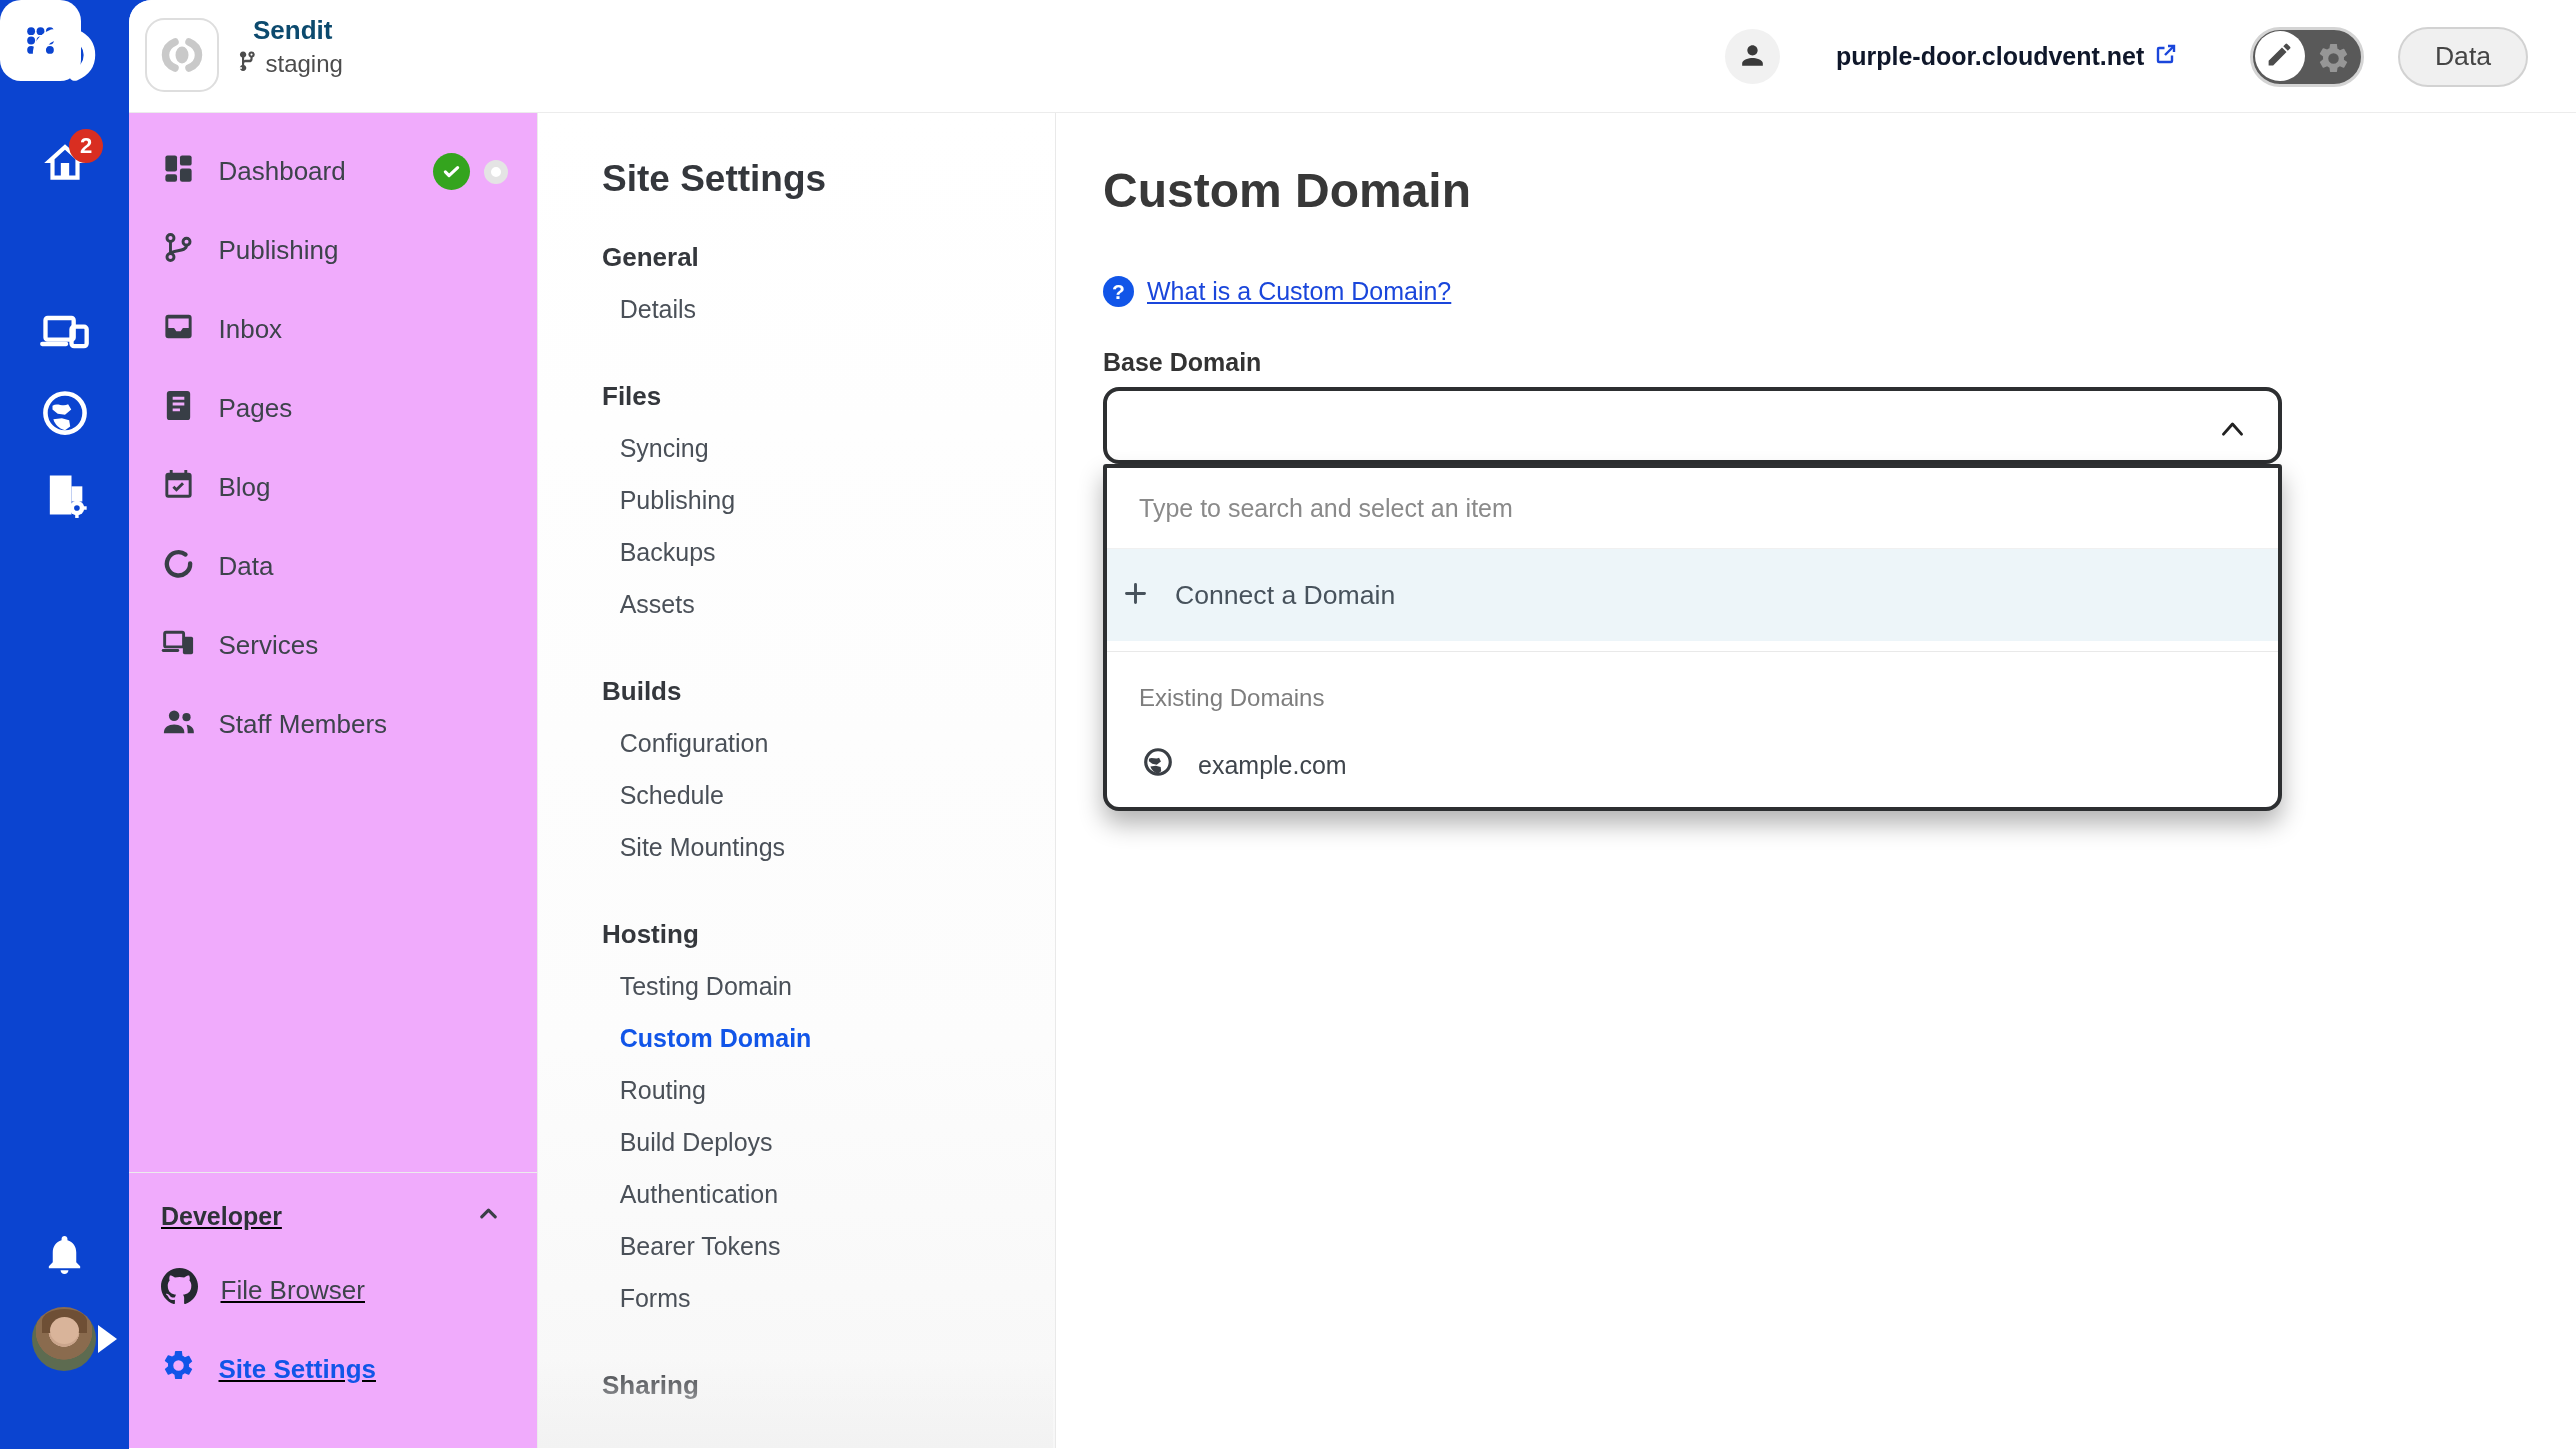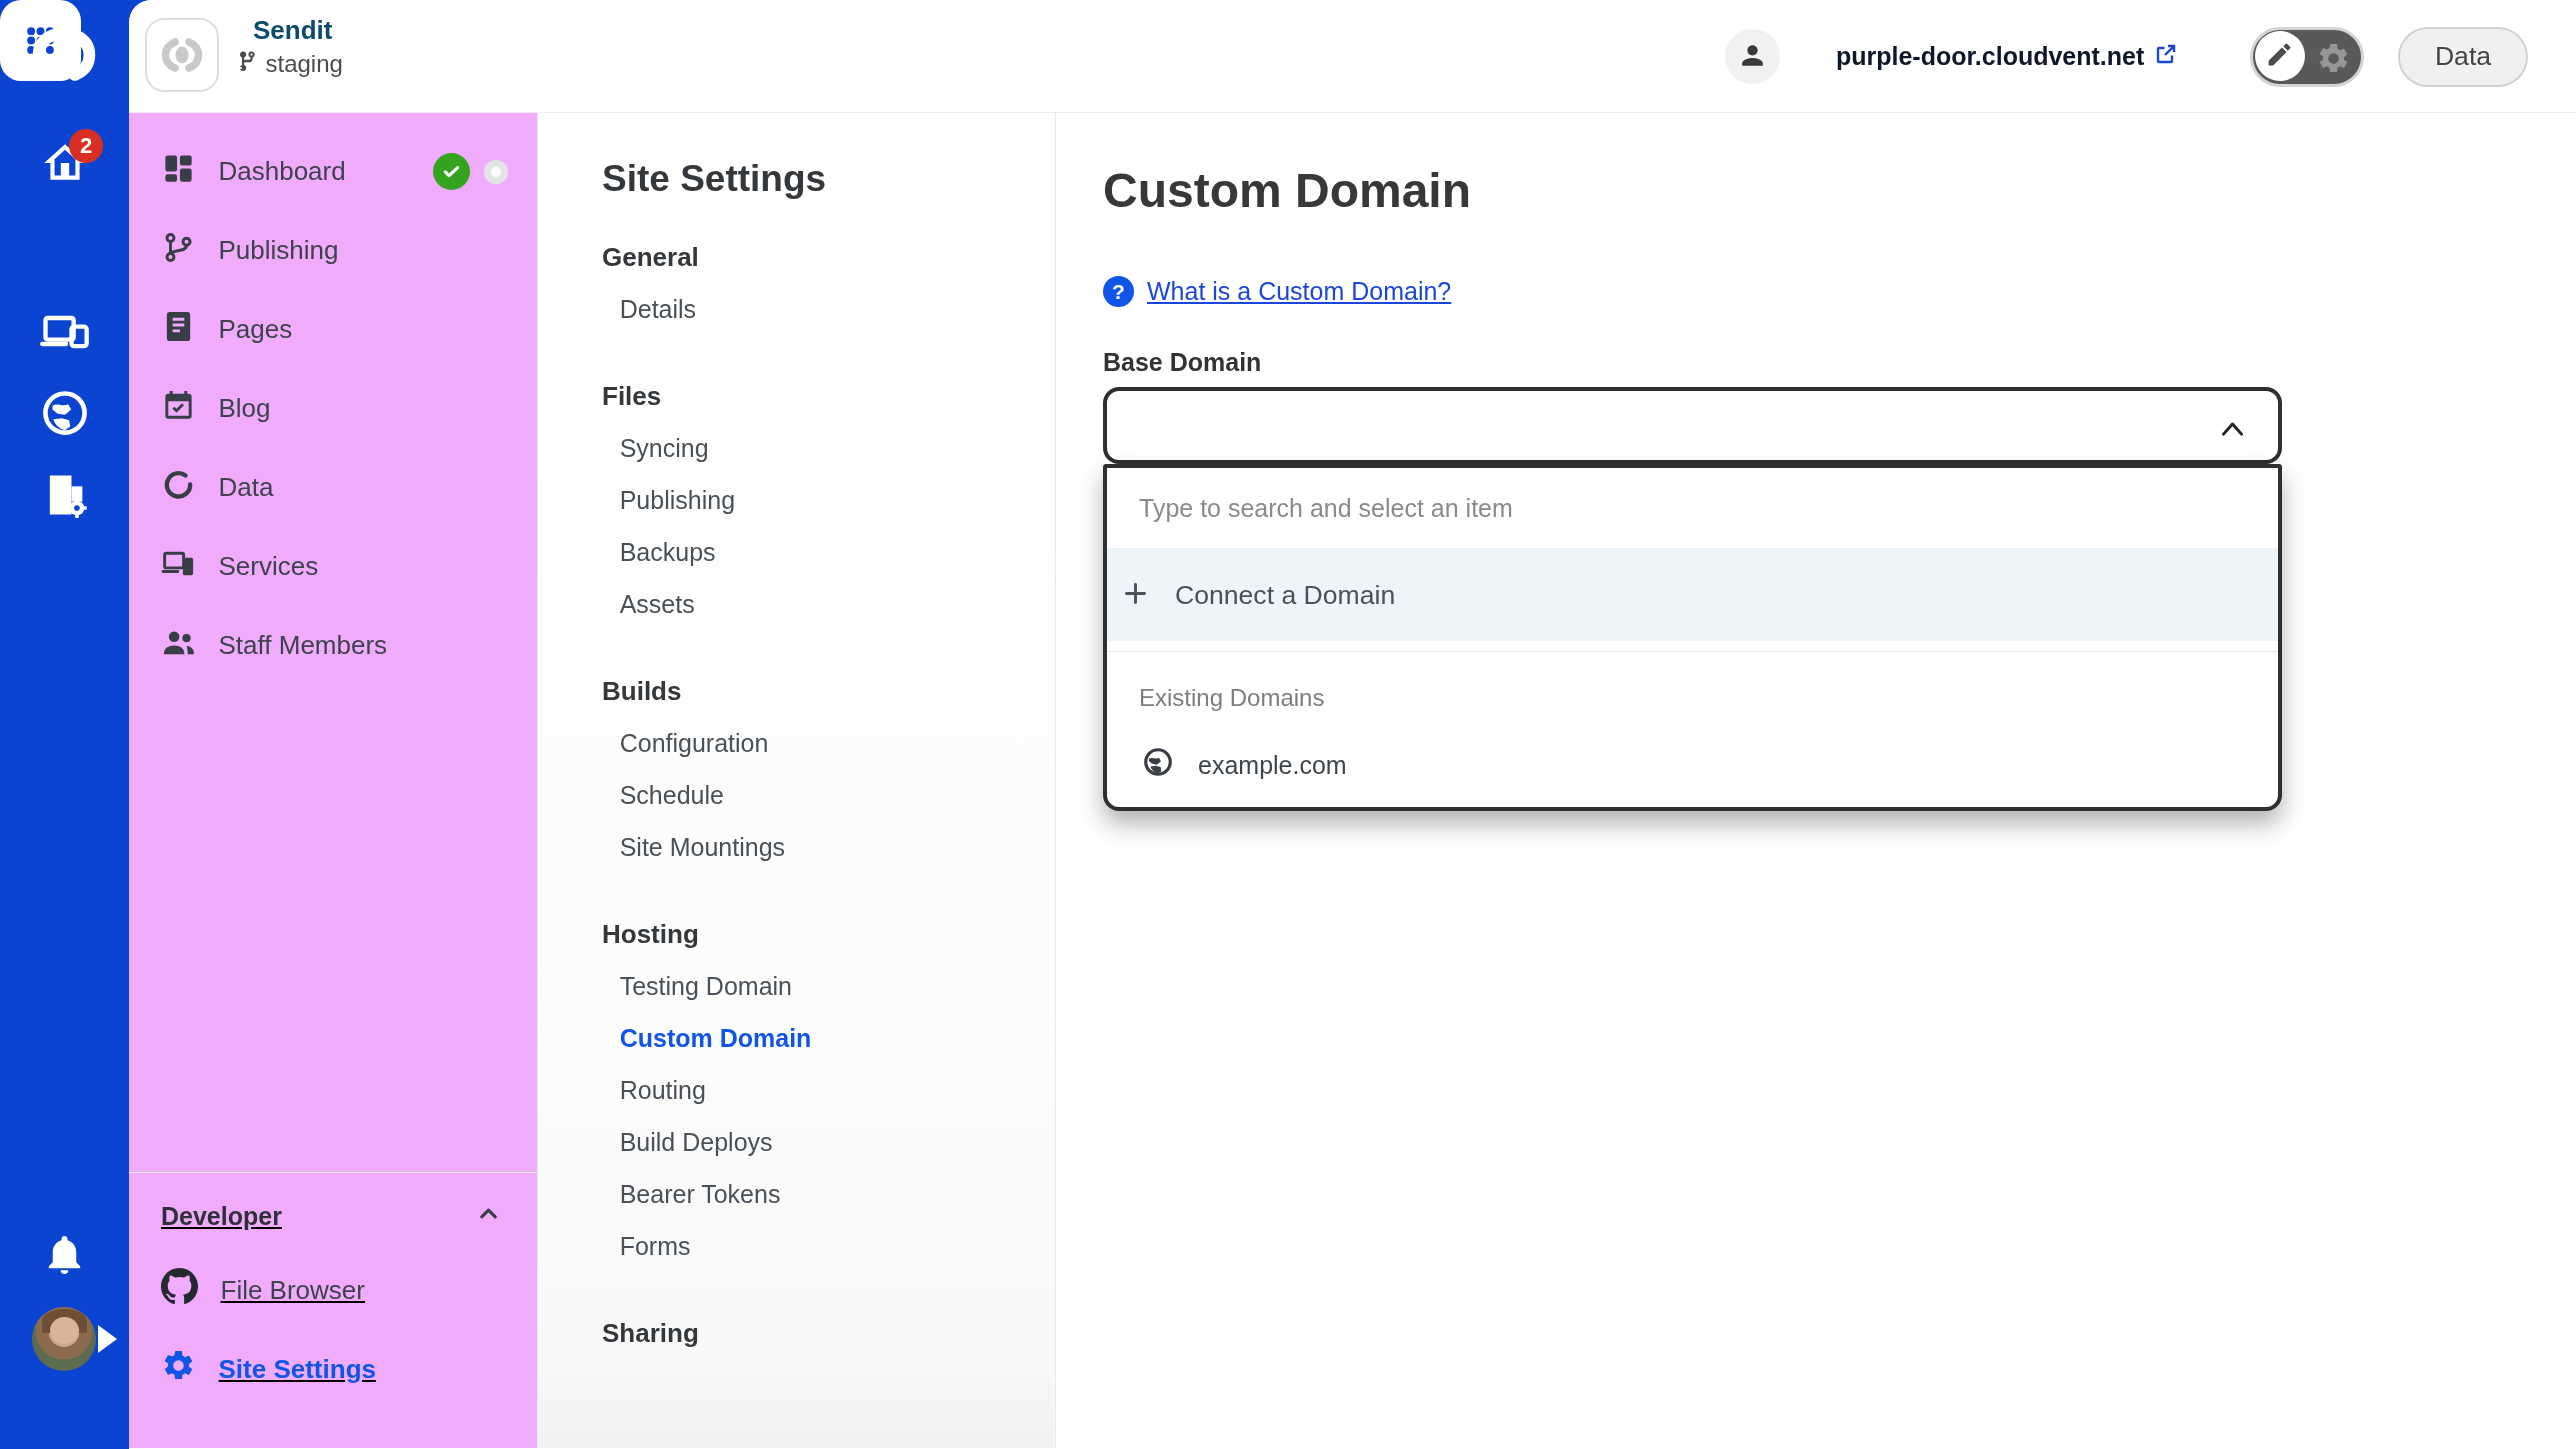--- a/index.html
+++ b/index.html
@@ -262,20 +262,28 @@
                 <circle cx="6.5" cy="5.5" r="2.4"></circle>
                   <circle cx="6.5" cy="18.5" r="2.4"></circle>
                   <circle cx="17.5" cy="8" r="2.4"></circle>
                 <path d="M6.5 8v8" stroke-linecap="round"></path>
                 <path d="M17.5 10.5c0 4.5-8 3-10 5" stroke-linecap="round"></path>
               </svg>
             </span>
             <span>Publishing</span>
           </div>
 
+          <div class="side-item">
+            <span>
+              <svg width="35" height="35" viewBox="0 0 24 24" fill="#383e46">
+                <path d="M19 4H5a2 2 0 0 0-2 2v12a2 2 0 0 0 2 2h14a2 2 0 0 0 2-2V6a2 2 0 0 0-2-2zm0 9h-4l-1.5 2.3h-3L9 13H5V6.5h14V13z"></path>
+              </svg>
+            </span>
+            <span>Inbox</span>
+          </div>
 
           <div class="side-item">
             <span>
               <svg width="35" height="35" viewBox="0 0 24 24" fill="#383e46">
                 <path d="M18 2H6a2 2 0 0 0-2 2v16a2 2 0 0 0 2 2h12a2 2 0 0 0 2-2V4a2 2 0 0 0-2-2zm-2 10H8v-2h8v2zm-3 4H8v-2h5v2zm3-8H8V6h8v2z" fill-rule="evenodd"></path>
               </svg>
             </span>
             <span>Pages</span>
           </div>
 
@@ -372,20 +380,21 @@
           <div class="sn-item">Schedule</div>
           <div class="sn-item">Site Mountings</div>
         </div>
 
         <div class="sn-sec">
           <div class="sn-head">Hosting</div>
           <div class="sn-item">Testing Domain</div>
           <div class="sn-item active">Custom Domain</div>
           <div class="sn-item">Routing</div>
           <div class="sn-item">Build Deploys</div>
+          <div class="sn-item">Authentication</div>
           <div class="sn-item">Bearer Tokens</div>
           <div class="sn-item">Forms</div>
         </div>
 
         <div class="sn-sec">
           <div class="sn-head">Sharing</div>
         </div>
       </nav>
 
       <main class="content">

